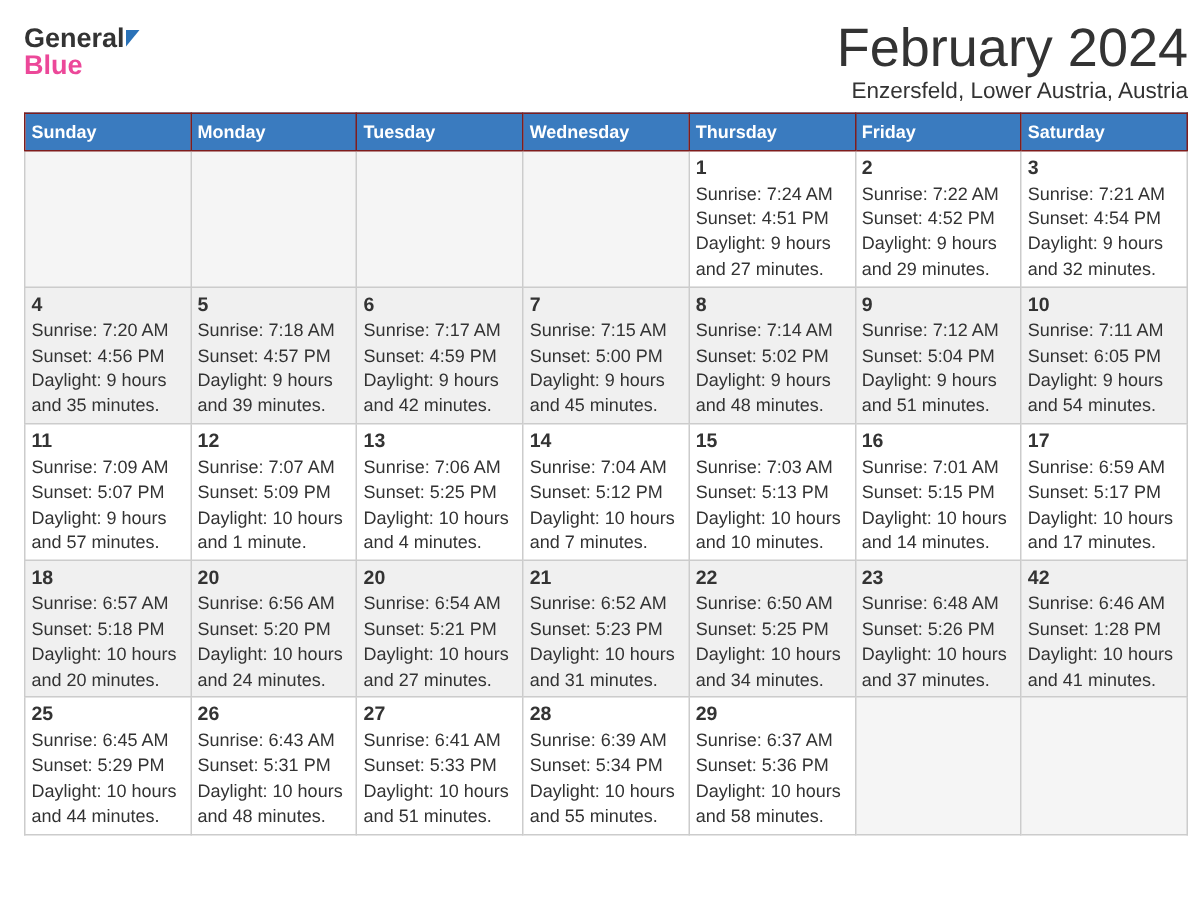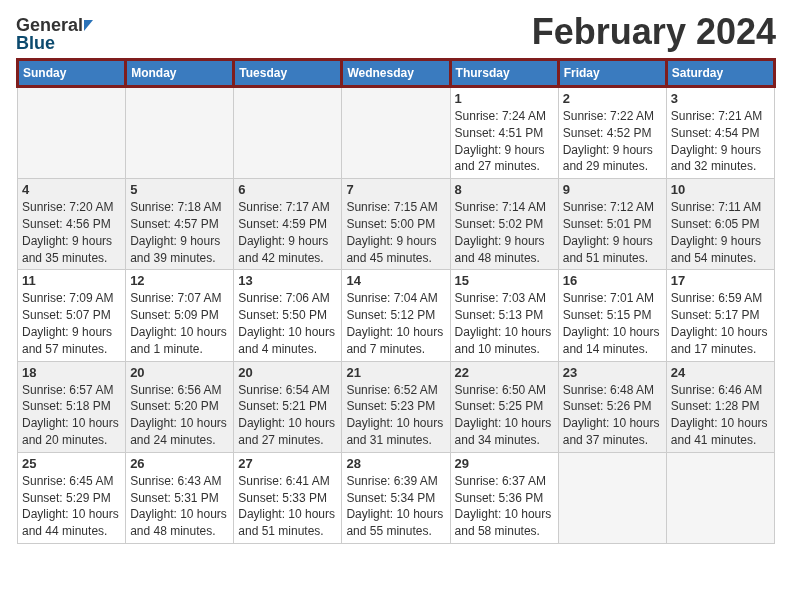--- a/index.html
+++ b/index.html
@@ -5,21 +5,21 @@
     * { box-sizing: border-box; margin: 0; padding: 0; }
     body {
       font-family: Arial, sans-serif;
       background: #fff;
       width: 792px;
       height: 612px;
       overflow: hidden;
     }
     .page {
       width: 792px;
-      padding: 12px 16px 8px 16px;
+      padding: 12px 0 8px 16px;
     }
     .header-row {
       display: flex;
       align-items: flex-start;
       justify-content: space-between;
       margin-bottom: 6px;
     }
     .logo {
       display: flex;
       flex-direction: column;
@@ -28,50 +28,50 @@
     }
     .logo-general {
       font-size: 18px;
       font-weight: bold;
       color: #333;
       line-height: 1;
     }
     .logo-blue {
       font-size: 18px;
       font-weight: bold;
-      color: #0c4a6e;
+      color: #ec4899;
       line-height: 1;
       text-align: right;
     }
     .title-block {
       text-align: right;
     }
     .title-month {
       font-size: 36px;
-      font-weight: bold;
+      font-weight: normal;
       color: #333;
       line-height: 1.1;
     }
     .title-location {
       font-size: 15px;
       color: #333;
     }
     .calendar {
       width: 100%;
       border-collapse: collapse;
       table-layout: fixed;
     }
     .calendar th {
       background-color: #3a7bbf;
       color: #fff;
       font-size: 12px;
       font-weight: bold;
       padding: 5px 4px;
       text-align: left;
-      border: 3px solid #7f1d1d;
+      border: 1px solid #7f1d1d;
     }
     .calendar td {
       border: 1px solid #ccc;
       vertical-align: top;
       padding: 3px 4px;
       font-size: 10px;
       color: #333;
       height: 82px;
       background: #fff;
     }
@@ -101,20 +101,21 @@
   <div class="header-row">
     <div class="logo">
       <div style="display:flex;align-items:center;">
         <span class="logo-general">General</span>
         <span style="display:inline-block;width:0;height:0;border-left:9px solid #2a72b8;border-bottom:11px solid transparent;margin-left:1px;vertical-align:middle;"></span>
       </div>
       <span class="logo-blue">Blue</span>
     </div>
     <div class="title-block">
       <div class="title-month">February 2024</div>
+      <div class="title-location">Enzersfeld, Lower Austria, Austria</div>
     </div>
   </div>
 
   <table class="calendar">
     <thead>
       <tr>
         <th>Sunday</th>
         <th>Monday</th>
         <th>Tuesday</th>
         <th>Wednesday</th>
@@ -183,21 +184,21 @@
           <td>
             <span class="day-number">8</span>
             <div class="day-detail">Sunrise: 7:14 AM
 Sunset: 5:02 PM
 Daylight: 9 hours
 and 48 minutes.</div>
           </td>
           <td>
             <span class="day-number">9</span>
             <div class="day-detail">Sunrise: 7:12 AM
-Sunset: 5:01 PM
+Sunset: 5:04 PM
 Daylight: 9 hours
 and 51 minutes.</div>
           </td>
           <td>
             <span class="day-number">10</span>
             <div class="day-detail">Sunrise: 7:11 AM
 Sunset: 6:05 PM
 Daylight: 9 hours
 and 54 minutes.</div>
           </td>
@@ -213,21 +214,21 @@
           <td>
             <span class="day-number">12</span>
             <div class="day-detail">Sunrise: 7:07 AM
 Sunset: 5:09 PM
 Daylight: 10 hours
 and 1 minute.</div>
           </td>
           <td>
             <span class="day-number">13</span>
             <div class="day-detail">Sunrise: 7:06 AM
-Sunset: 5:50 PM
+Sunset: 5:25 PM
 Daylight: 10 hours
 and 4 minutes.</div>
           </td>
           <td>
             <span class="day-number">14</span>
             <div class="day-detail">Sunrise: 7:04 AM
 Sunset: 5:12 PM
 Daylight: 10 hours
 and 7 minutes.</div>
           </td>
@@ -290,21 +291,21 @@
 and 34 minutes.</div>
           </td>
           <td>
             <span class="day-number">23</span>
             <div class="day-detail">Sunrise: 6:48 AM
 Sunset: 5:26 PM
 Daylight: 10 hours
 and 37 minutes.</div>
           </td>
           <td>
-            <span class="day-number">24</span>
+            <span class="day-number">42</span>
             <div class="day-detail">Sunrise: 6:46 AM
 Sunset: 1:28 PM
 Daylight: 10 hours
 and 41 minutes.</div>
           </td>
         </tr>
         <tr>
           <td>
             <span class="day-number">25</span>
             <div class="day-detail">Sunrise: 6:45 AM

